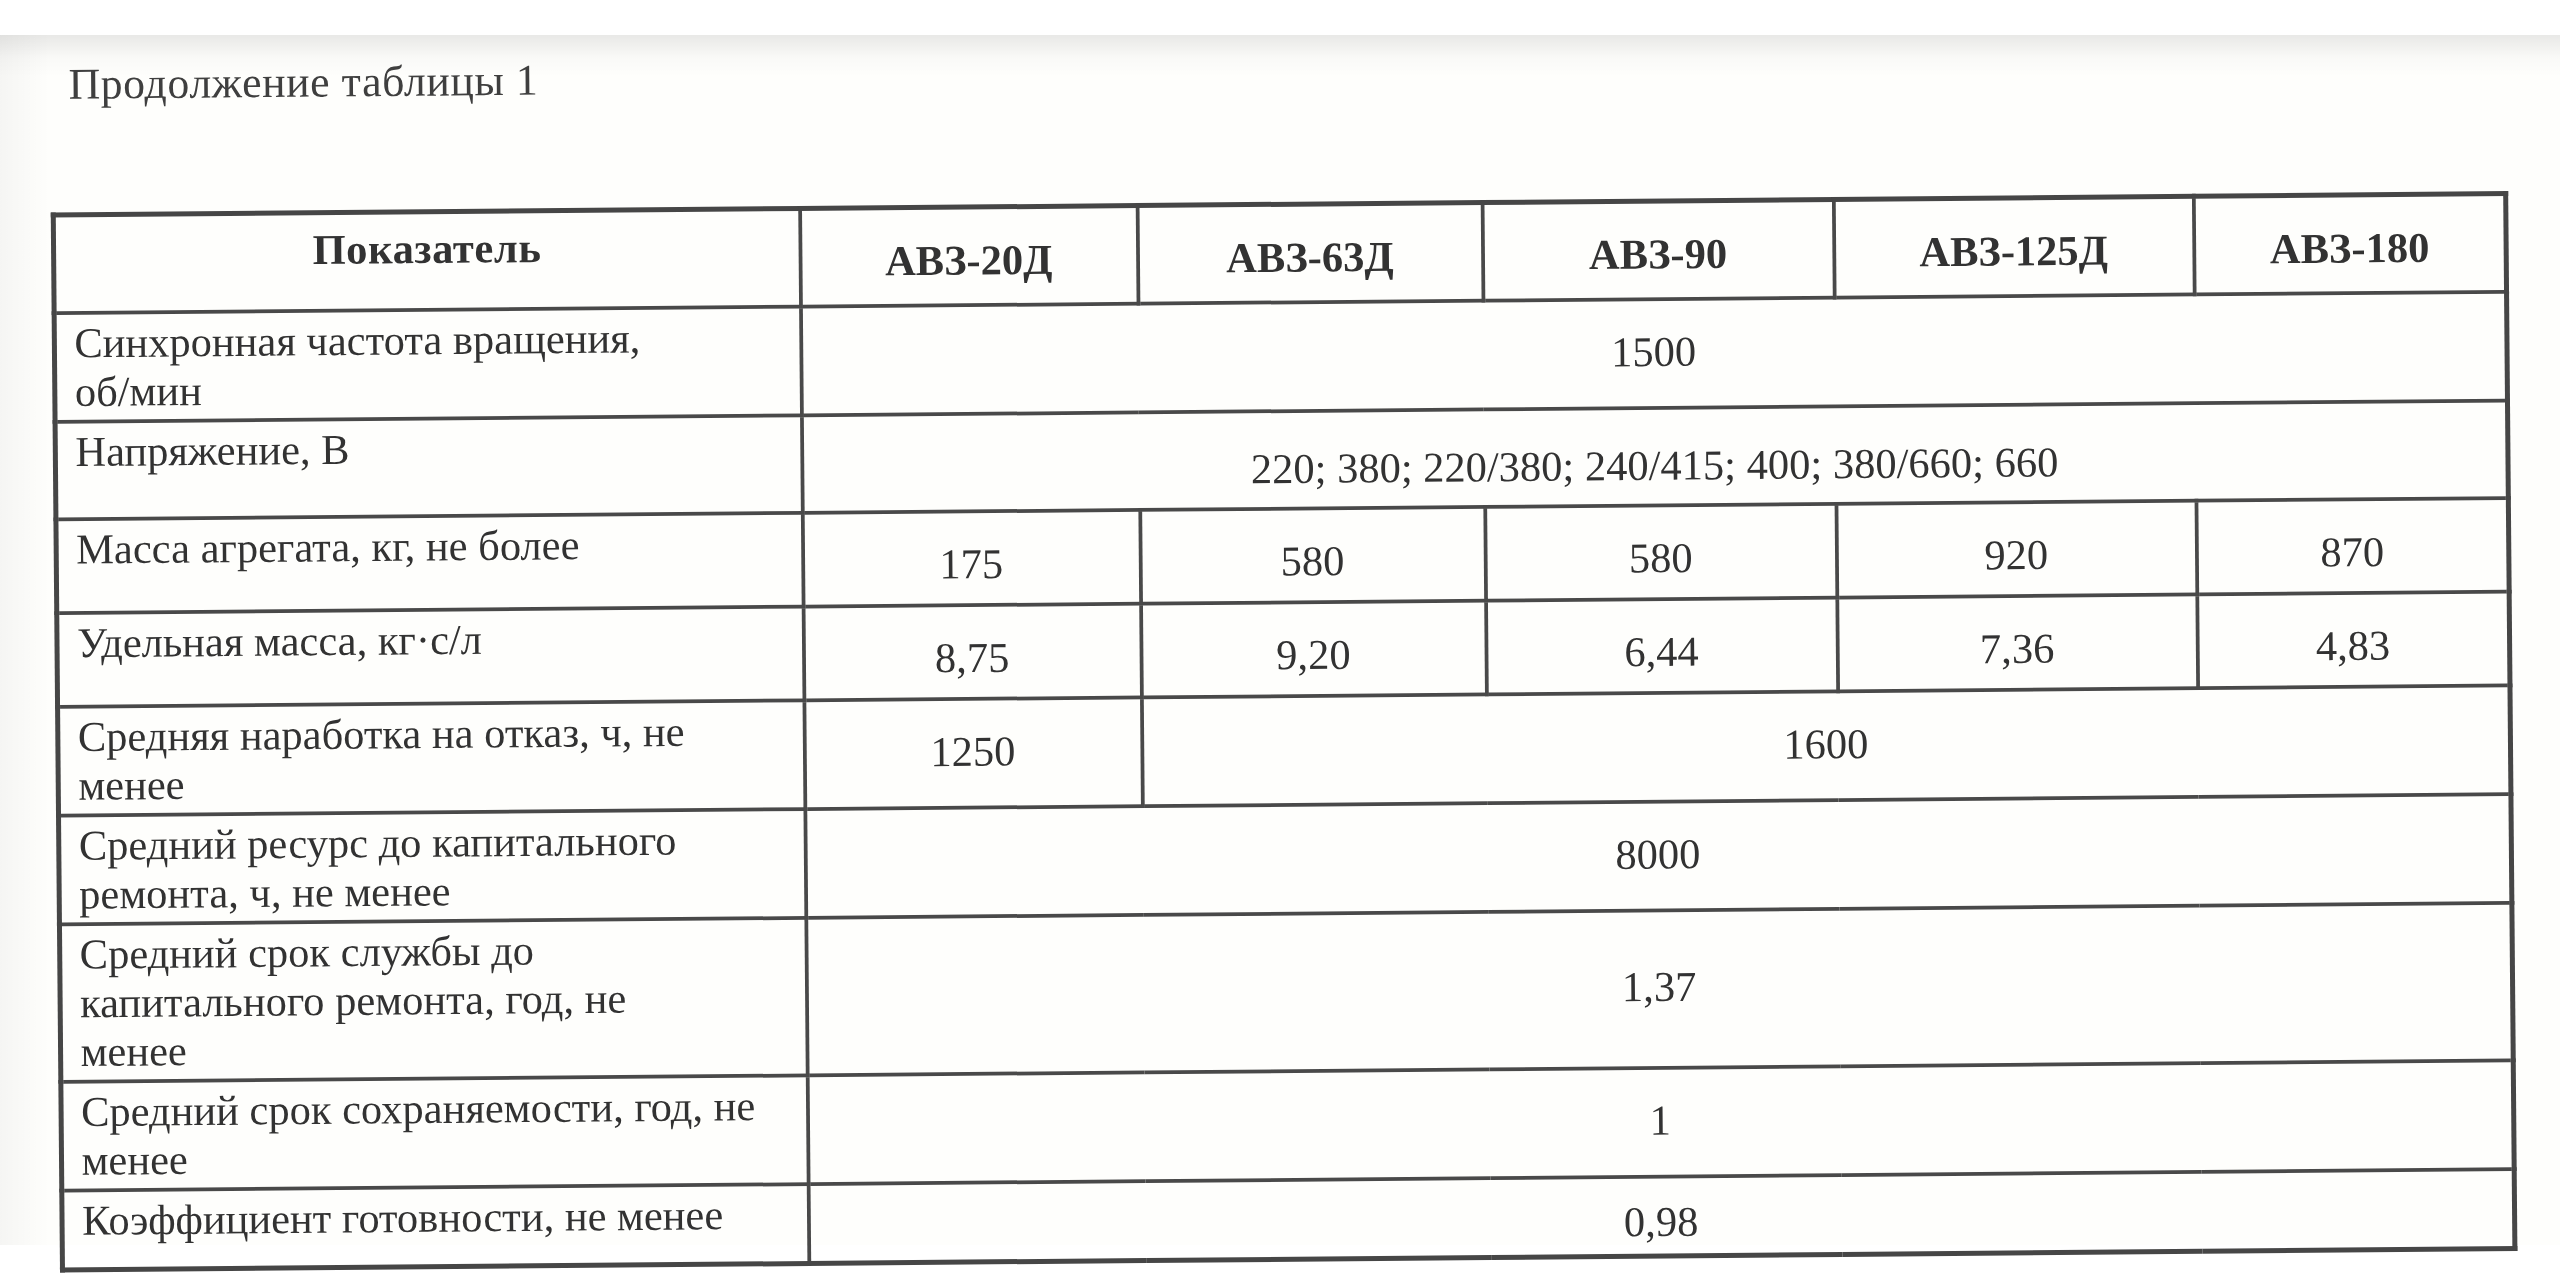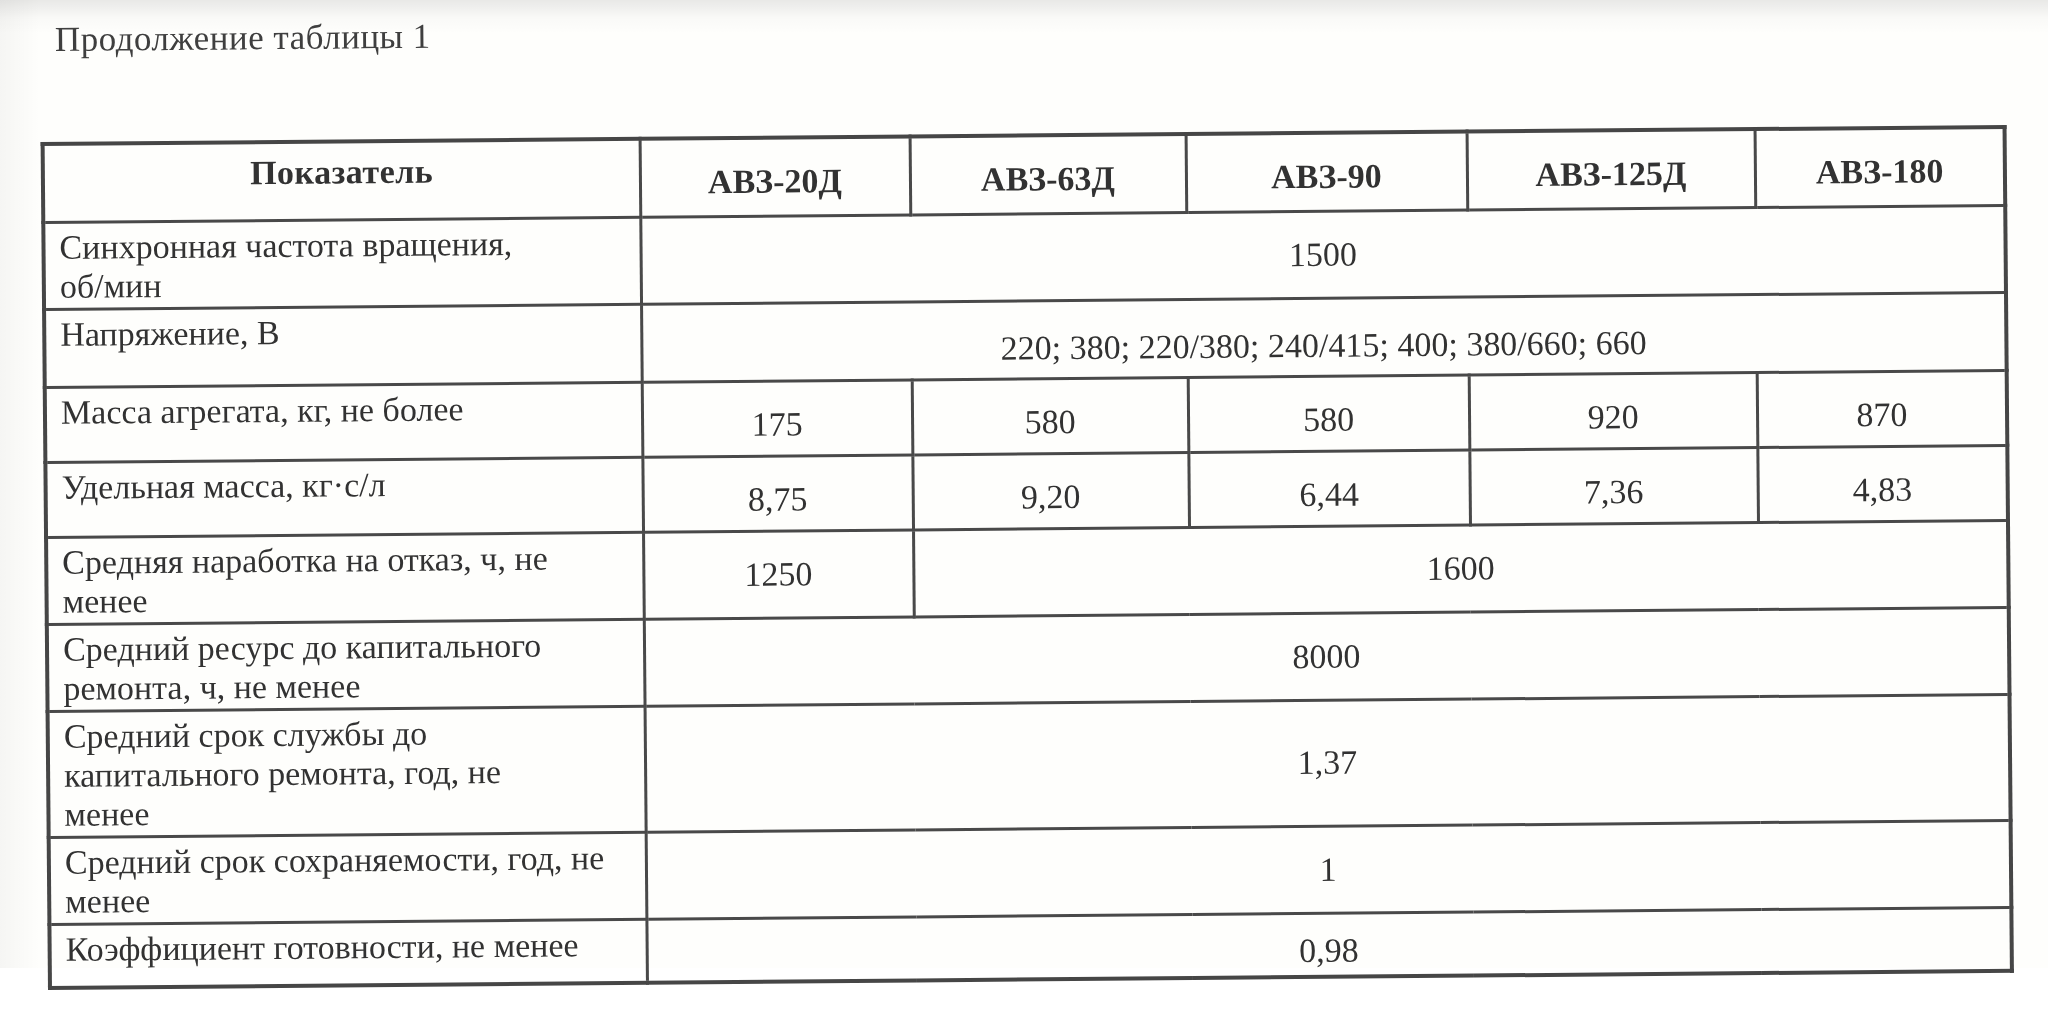--- a/index.html
+++ b/index.html
@@ -14,20 +14,21 @@
   .sheet {
     position: relative;
     width: 2048px;
     height: 968px;
     background:
       linear-gradient(180deg, rgba(0,0,0,0.085) 0px, rgba(0,0,0,0.02) 18px, rgba(0,0,0,0) 34px),
       linear-gradient(90deg, rgba(0,0,0,0.035) 0px, rgba(0,0,0,0) 40px),
       #fcfcfa;
     color: #343434;
     filter: blur(0.4px) contrast(1.02);
+    margin-top: 28px;
   }
   .title {
     position: absolute;
     left: 55px;
     top: 20px;
     margin: 0;
     font-size: 35px;
     font-weight: normal;
     letter-spacing: 0.5px;
     color: #404040;

